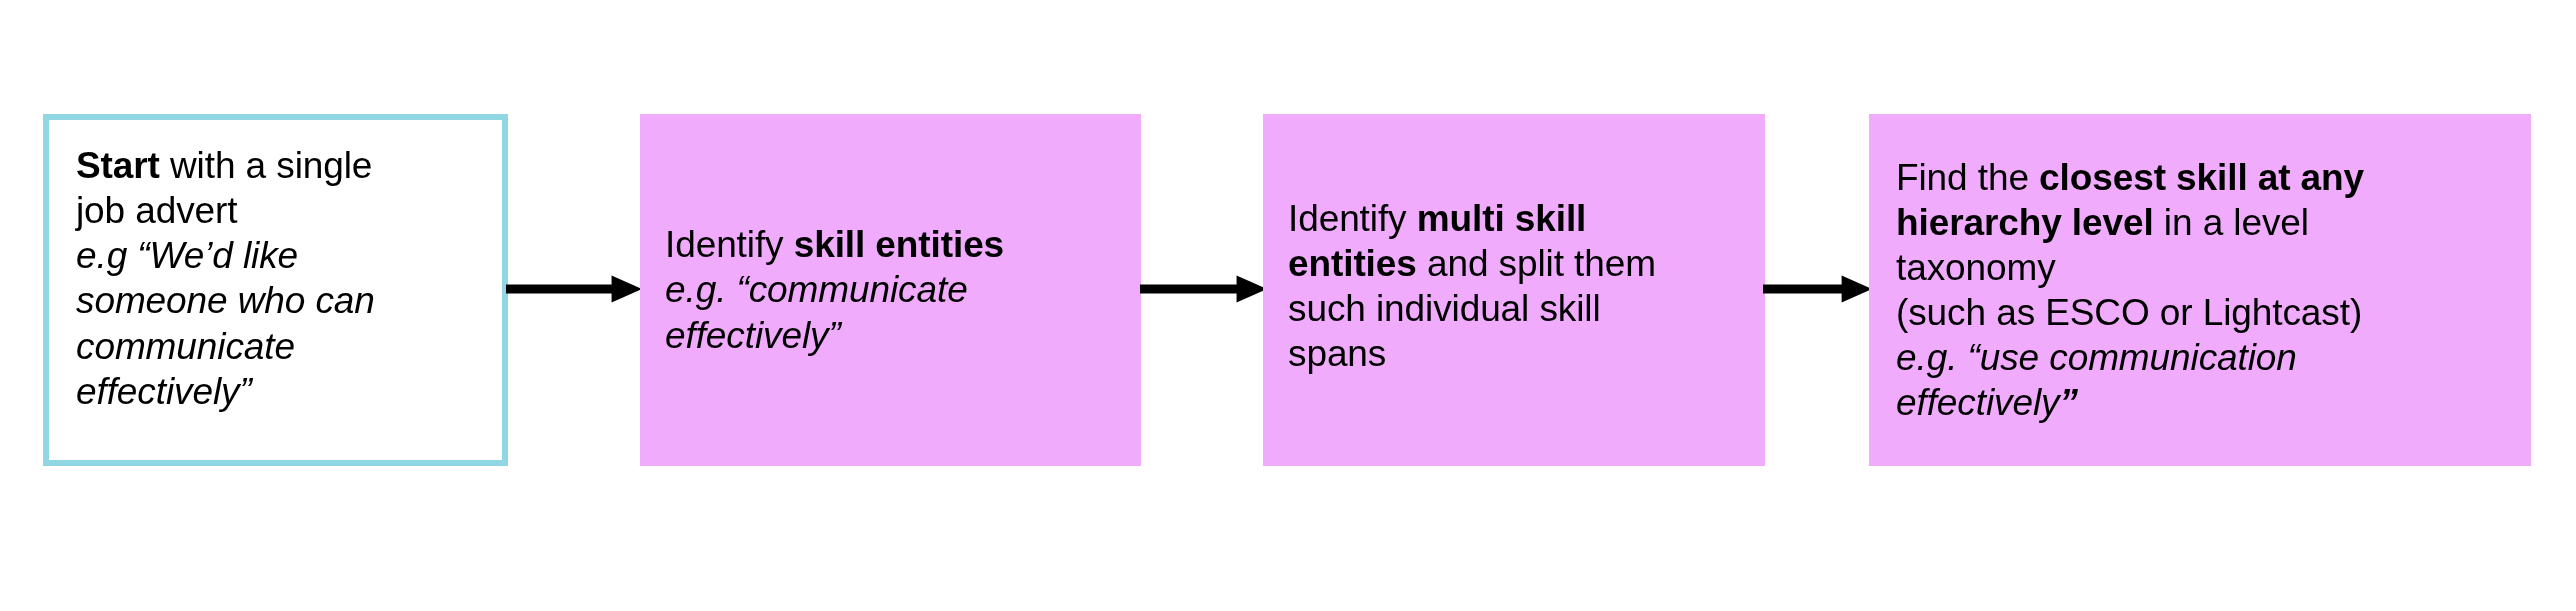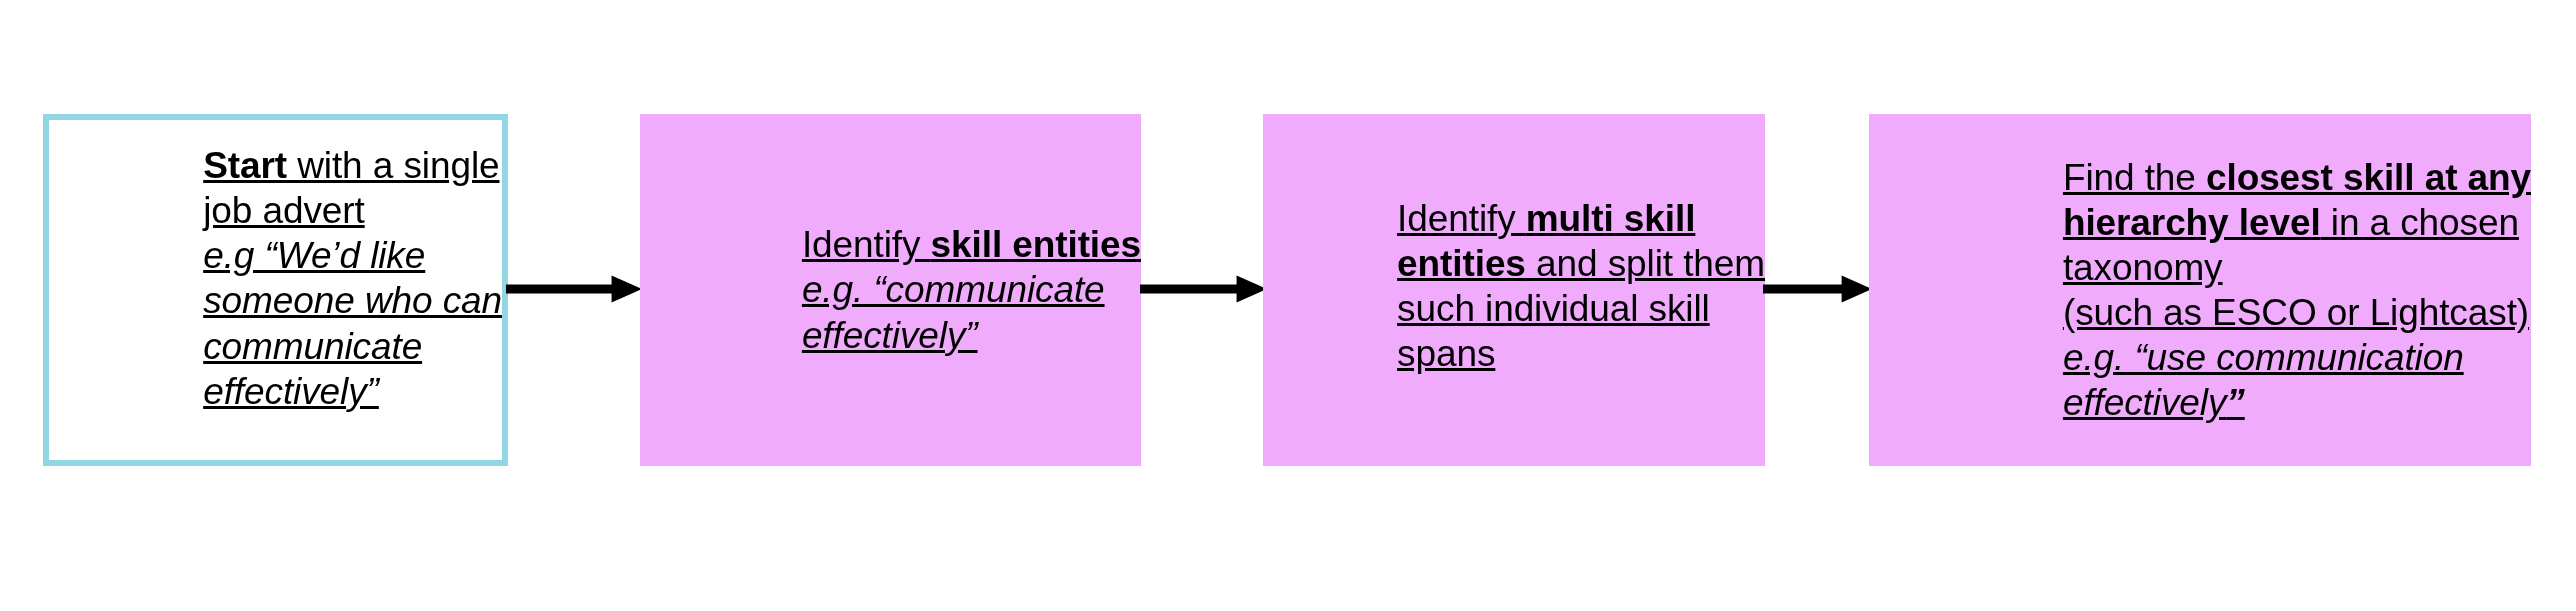--- a/index.html
+++ b/index.html
@@ -20,22 +20,21 @@
     height: 612px;
     background: #ffffff;
   }
 
   
   .flow-box {
     position: absolute;
     box-sizing: border-box;
     display: flex;
     align-items: center;
-    justify-content: flex-end;
-    text-decoration: underline;
+    justify-content: flex-start;
   }
   .flow-box.outline {
     background: #ffffff;
     border: 6.3px solid #91d7e3;
   }
   .flow-box.filled {
     background: #f0abfc;
     border: none;
   }
 
@@ -105,21 +104,21 @@
 
   <div class="arrow" id="arrow-3" style="left:1763px; top:271px; width:109px;">
     <svg width="109" height="36" viewBox="0 0 122 40" aria-hidden="true">
       <line x1="0" y1="20" x2="92" y2="20" stroke="#000000" stroke-width="10"></line>
       <polygon points="88,5 122,20 88,35" fill="#000000"></polygon>
     </svg>
   </div>
 
   <div class="flow-box filled" id="box-4" style="left:1869px; top:114px; width:662px; height:352px;">
     <div class="box-text"><span>Find the </span><span style="font-weight: 700;">closest skill at any
-hierarchy level</span><span> in a chosen
+hierarchy level</span><span> in a level
 taxonomy
 (such as ESCO or Lightcast)
 </span><span style="font-style: italic;">e.g. “use communication
 effectively</span><span style="font-weight: 700; font-style: italic;">”</span></div>
   </div>
 
 </div>
 
 
 </body></html>

